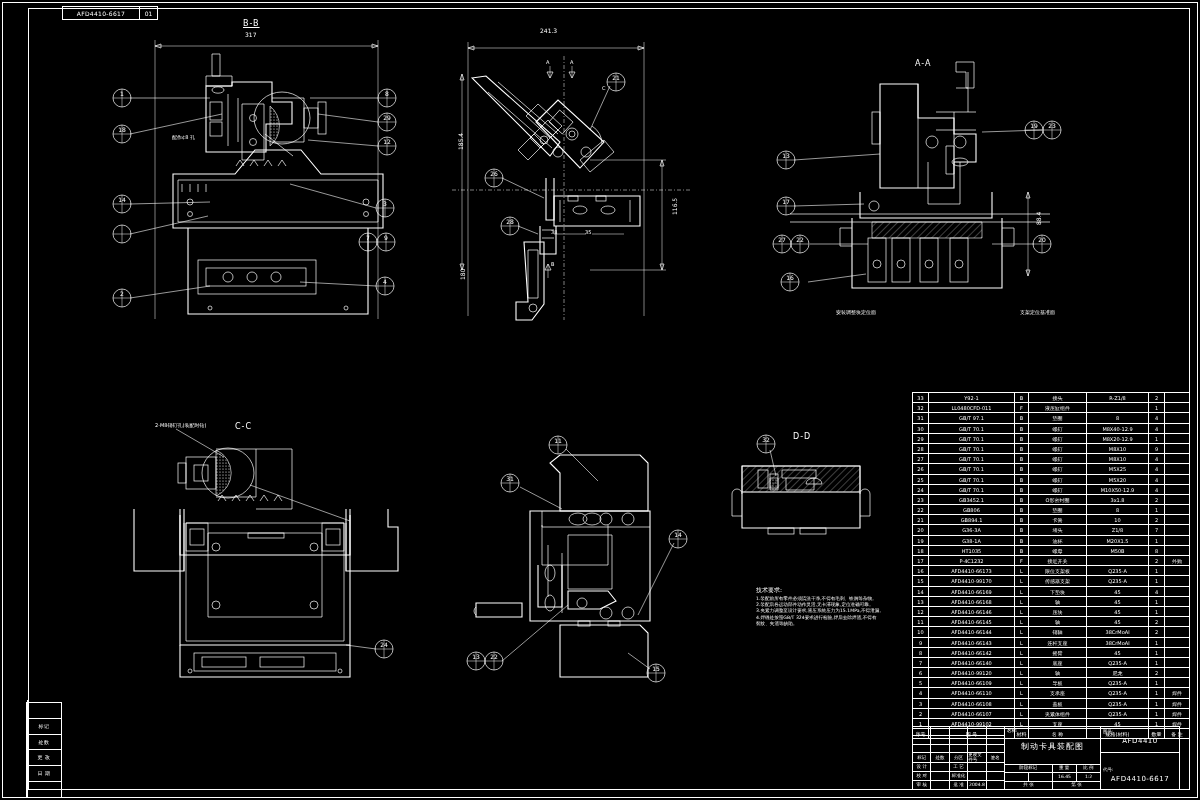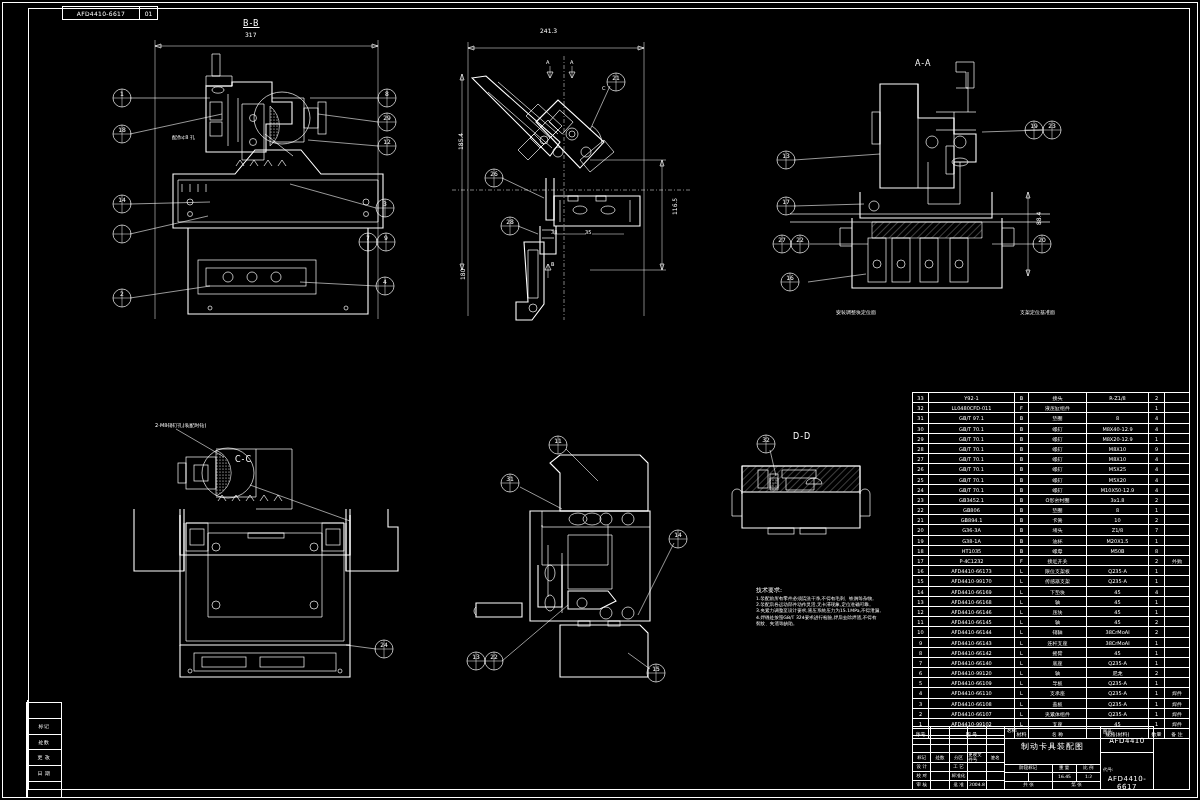--- a/index.html
+++ b/index.html
@@ -112,21 +112,21 @@
   .c-mat  { width: 14px; }
   .c-name { width: 58px; }
   .c-spec { width: 62px; }
   .c-qty  { width: 16px; }
   .c-rem  { width: 24px; }
   #bom .hdr > div { font-size: 5px; }
   
   #title-block {
     position: absolute;
     left: 912px; top: 726px;
-    width: 242px; height: 64px;
+    width: 268px; height: 64px;
     border: 1px solid #fff;
     display: flex;
   }
   .tb-left {
     width: 92px;
     border-right: 1px solid #fff;
     display: flex; flex-direction: column;
   }
   .tb-left .r { flex: 1; display: flex; border-bottom: 1px solid #fff; }
   .tb-left .r:last-child { border-bottom: none; }
@@ -540,21 +540,21 @@
     <line class="leader" x1="56" y1="24" x2="104" y2="52"></line>
     <line class="leader" x1="130" y1="80" x2="230" y2="116"></line>
     <line class="leader" x1="226" y1="240" x2="256" y2="244"></line>
     <g>
       <circle class="ln" cx="264" cy="244" r="9"></circle>
         <line class="thin" x1="255" y1="244" x2="273" y2="244"></line>
         <line class="thin" x1="264" y1="235" x2="264" y2="253"></line>
       <text x="264" y="242" font-size="6" text-anchor="middle">24</text>
     </g>
   </svg>
-  <div class="lbl sec" style="left:235px; top:423px;margin-top:33px;">C-C</div>
+  <div class="lbl sec" style="left:235px; top:423px;">C-C</div>
   <div class="lbl tiny" style="left:155px; top:423px;">2-M8销钉孔(装配时钻)</div>
 
   <svg id="svg-front" style="left:450px; top:425px; width:260px; height:250px;">
 
     <path class="lnb" d="M110,30 l80,0 8,8 0,48 -88,0 0,-38 -10,-10 z"></path>
 
     <path class="lnb" d="M80,86 l0,110 120,0 0,-110 z"></path>
     <path class="ln" d="M92,86 l0,16 108,0"></path>
     <ellipse class="ln" cx="128" cy="94" rx="9" ry="6"></ellipse>
     <ellipse class="ln" cx="142" cy="94" rx="9" ry="6"></ellipse>

